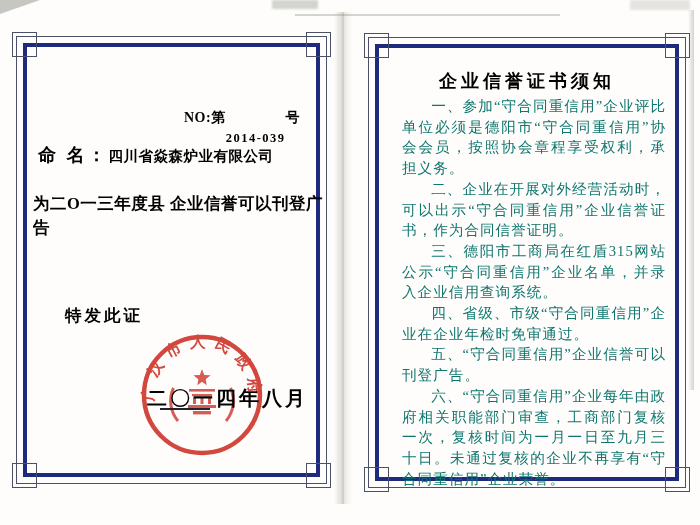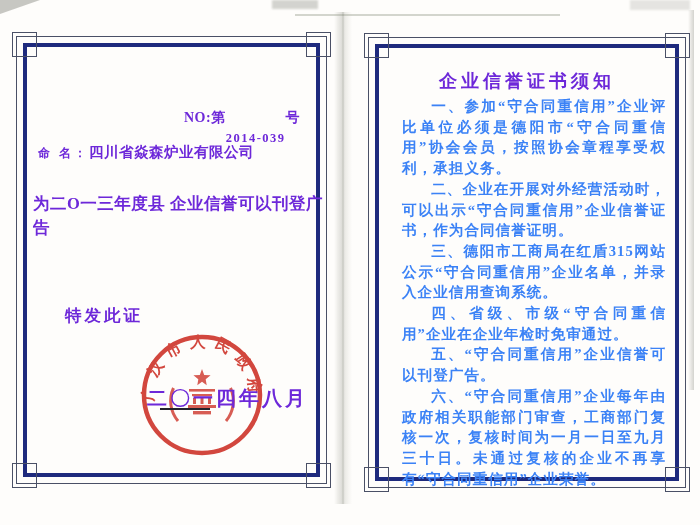--- a/index.html
+++ b/index.html
@@ -28,39 +28,39 @@
   .page-left{left:16px;top:36px;width:309px;height:446px;}
   .page-right{left:368px;top:37px;width:316px;height:449px;}
   .frame-thick{position:absolute;inset:6px;border:4px solid #1e2a7d;}
   .corner-sq{position:absolute;width:23px;height:23px;border:1.5px solid #4a5066;background:transparent;}
   .sq-tl{left:-5px;top:-5px;}
   .sq-tr{right:-5px;top:-5px;}
   .sq-bl{left:-5px;bottom:-5px;}
   .sq-br{right:-5px;bottom:-5px;}
 
   
-  .ink{color:#6d28d9;font-weight:700;}
+  .ink{color:#000000;font-weight:700;}
   .serial{position:absolute;left:167px;top:72px;font-size:14px;letter-spacing:.5px;white-space:nowrap;}
   .serial .num{font-size:12.5px;position:relative;top:20px;letter-spacing:1.5px;}
   .name-line{position:absolute;left:21px;top:106px;white-space:nowrap;}
-  .name-label{font-size:12px;letter-spacing:3px;text-align:center;}
+  .name-label{font-size:18px;letter-spacing:3px;text-align:center;}
   .company{font-size:14.5px;letter-spacing:.5px;}
   .award{position:absolute;left:16px;top:155px;width:292px;font-size:16.5px;line-height:24px;letter-spacing:.5px;}
   .issue{position:absolute;left:48px;top:268px;font-size:16.5px;letter-spacing:3px;}
   .seal{position:absolute;left:121px;top:294px;opacity:.92;filter:blur(.3px);}
   .date-line{position:absolute;left:130px;top:348px;font-size:20px;letter-spacing:3px;white-space:nowrap;}
   .date-underline{position:absolute;left:143px;top:371px;width:50px;height:1.5px;background:#23232b;}
   .validity{position:absolute;left:107px;top:398px;font-size:15.5px;letter-spacing:1px;white-space:nowrap;}
 
   
   .notice-title{position:absolute;left:0;top:31px;width:100%;text-align:center;
     font-size:18px;letter-spacing:4px;}
   .notice-body{position:absolute;left:33px;top:58px;width:264px;}
   .para{margin:0;font-size:14.6px;line-height:20.7px;letter-spacing:1px;
-    text-align:justify;color:#3b82f6;font-weight:700;}
+    text-align:justify;color:#0f766e;font-weight:400;}
   .para.ind{text-indent:2em;}
 </style>
 </head>
 <body>
 
 <div class="canvas">
 
   <div class="artifact tear-tl"></div>
   <div class="artifact top-line"></div>
   <div class="artifact smudge-a"></div>

